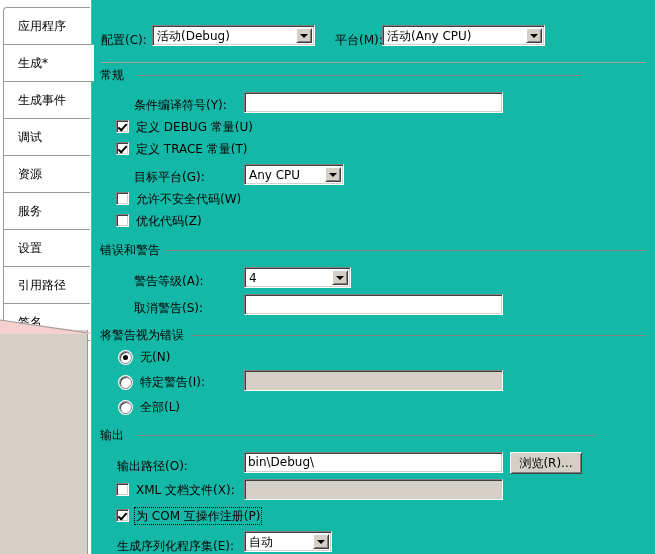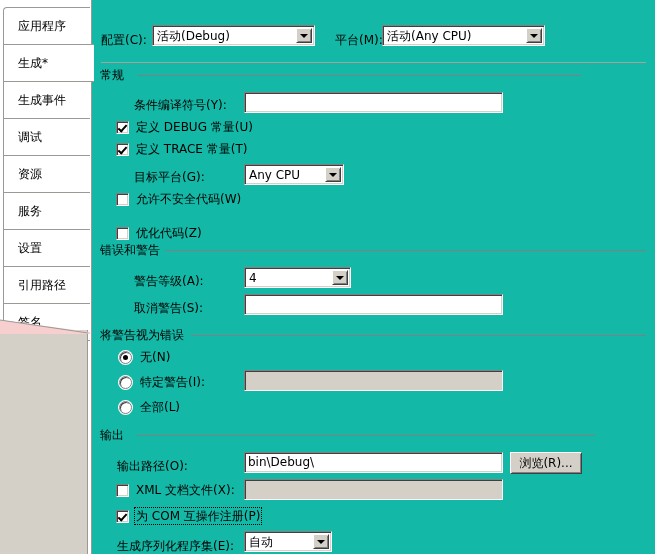--- a/index.html
+++ b/index.html
@@ -184,21 +184,21 @@
     margin-top: -2px;
     border-left: 4px solid transparent;
     border-right: 4px solid transparent;
     border-top: 4px solid #000000;
   }
 
   
   .cbrow {
     position: absolute;
     display: flex;
-    align-items: center;
+    align-items: flex-start;
     white-space: nowrap;
   }
   .cbox {
     width: 13px;
     height: 13px;
     background: #ffffff;
     border: 1px solid;
     border-color: #808080 #ffffff #ffffff #808080;
     box-sizing: border-box;
     box-shadow: inset 1px 1px 0 #404040, inset -1px -1px 0 #d4d0c8;
@@ -357,21 +357,21 @@
     <div class="combo" style="left:152px; top:164px; width:100px; height:21px;">
       <span class="ctext">Any CPU</span>
       <span class="cbtn"></span>
     </div>
 
     <div class="cbrow" style="left:24px; top:192px;">
       <span class="cbox"></span>
       <span class="cblabel">允许不安全代码(W)</span>
     </div>
 
-    <div class="cbrow" style="left:24px; top:226px;">
+    <div class="cbrow" style="left:24px; top:214px;">
       <span class="cbox"></span>
       <span class="cblabel">优化代码(Z)</span>
     </div>
 
     <div class="abs group-title" style="left:8px; top:243px;">错误和警告</div>
     <div class="abs" style="left:73px; top:250px; width:481px; height:0; border-top:1px solid #808080;"></div>
 
     <div class="abs lbl" style="left:42px; top:274px;">警告等级(A):</div>
     <div class="combo" style="left:152px; top:267px; width:107px; height:21px;">
       <span class="ctext">4</span>

